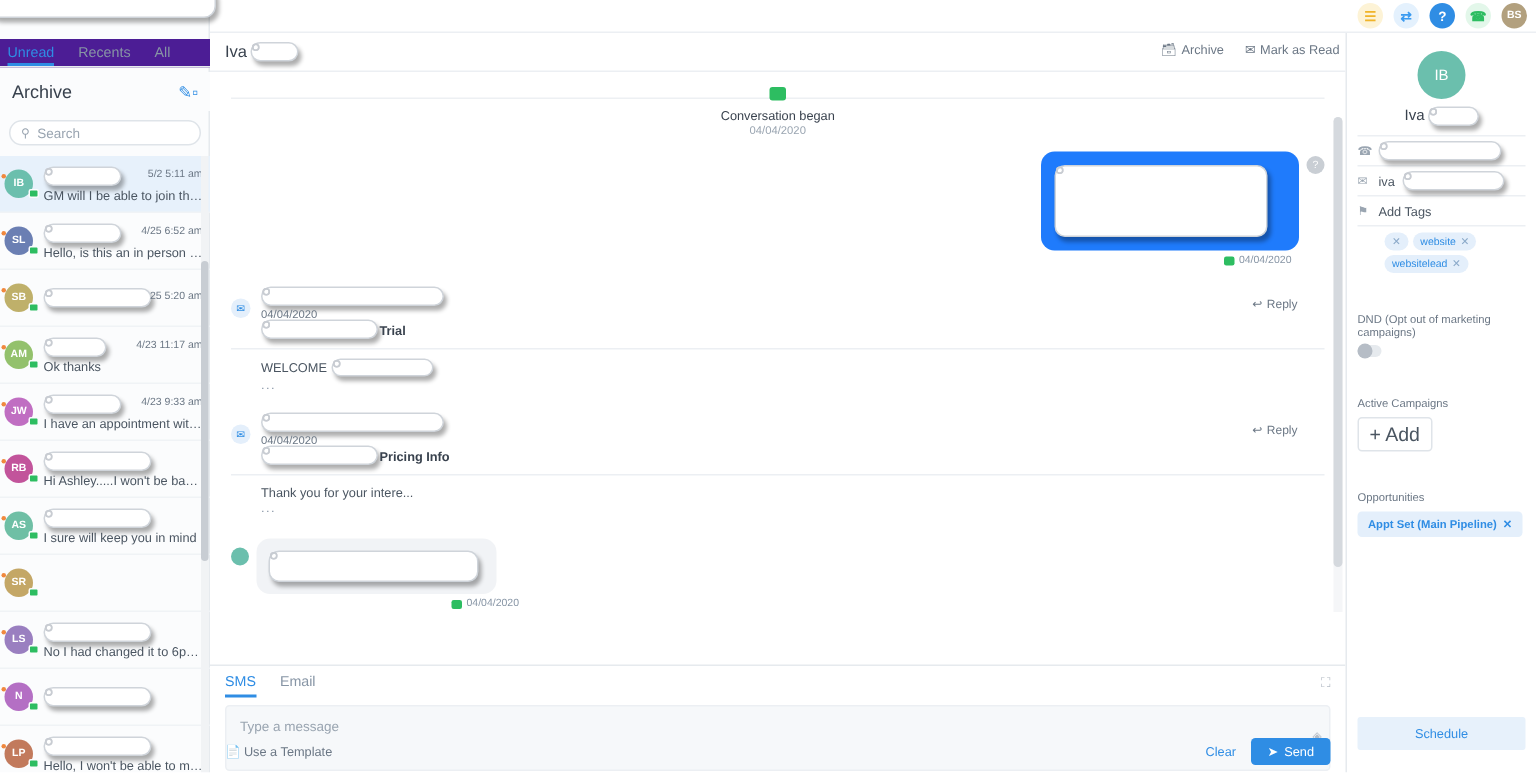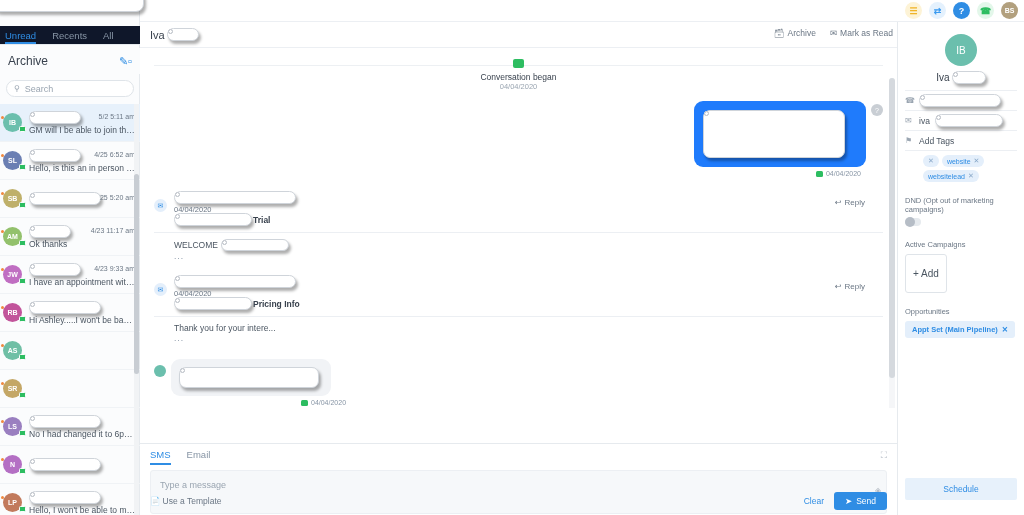--- a/index.html
+++ b/index.html
@@ -45,21 +45,21 @@
     position: absolute; left: 0; top: 0; width: 140px; height: 515px;
     background: #fbfcfd; border-right: 1px solid #e6eaee;
   }
   .side-top-redact {
     position: absolute; left: -8px; top: -10px; width: 152px; height: 22px;
     border-radius: 8px;
   }
   .side-tabs {
     position: absolute; left: 0; top: 26px; width: 140px; height: 19px;
     display: flex; gap: 16px; padding-left: 5px;
-    border-bottom: 1px solid #e6eaee; background: #0f172a;
+    border-bottom: 1px solid #e6eaee; background: #4c1d95;
   }
   .side-tab { font-size: 9.5px; color: #8795a5; padding-top: 4px; cursor: pointer; }
   .side-tab.active { color: #2f8de4; border-bottom: 2px solid #2f8de4; padding-bottom: 2px; }
 
   .msg-head {
     position: absolute; left: 0; top: 48px; width: 140px; height: 26px;
     display: flex; align-items: center; justify-content: space-between;
     padding: 0 8px; background: #fbfcfd;
   }
   .msg-head-title { font-size: 12px; color: #39424e; }
@@ -267,32 +267,32 @@
     border-bottom: 1px solid #eceff3; font-size: 8.5px; color: #4a5561;
   }
   .r-field .ric { color: #9aa5b1; font-size: 8px; width: 9px; }
   .r-field .redact { height: 13px; border-radius: 7px; }
   .tags { display: flex; flex-wrap: wrap; gap: 3px; margin: 4px 0 0 18px; }
   .tag {
     background: #e4effb; color: #2f8de4; border-radius: 8px;
     font-size: 7px; padding: 2px 5px; display: flex; align-items: center; gap: 3px;
   }
   .tag .x { color: #8aa9c9; cursor: pointer; }
-  .r-label { font-size: 7.5px; color: #6b7785; margin-top: 14px; }
+  .r-label { font-size: 7.5px; color: #6b7785; margin-top: 26px; }
   .toggle {
     width: 16px; height: 8px; border-radius: 5px; background: #e6eaee;
     position: relative; margin-top: 4px; cursor: pointer;
   }
   .toggle i {
     position: absolute; left: 0; top: -1px; width: 10px; height: 10px;
     border-radius: 50%; background: #b6bdc6; display: block;
   }
   .add-btn {
     display: inline-block; border: 1px solid #dfe4e9; border-radius: 3px;
-    font-size: 10px; color: #4a5561; padding: 13px 7px; margin-top: 5px; cursor: pointer;
+    font-size: 13px; color: #4a5561; padding: 3px 7px; margin-top: 5px; cursor: pointer;
   }
   .opp-pill {
     display: inline-flex; align-items: center; gap: 4px;
     background: #e4effb; color: #2f8de4; border-radius: 3px;
     font-size: 7.5px; padding: 4px 7px; margin-top: 5px; font-weight: bold;
   }
   .r-bottom { position: absolute; left: 7px; right: 7px; bottom: 12px; }
   .r-btn {
     background: #e7f1fb; color: #2f8de4; text-align: center;
     font-size: 8.5px; padding: 6px 0; border-radius: 2px;
@@ -418,20 +418,27 @@
               <span class="conv-time"></span>
             </div>
             <div class="conv-prev">Hi Ashley.....I won't be back in ...</div>
           </div>
         </div>
         <div class="conv">
           <span class="dot-unread"></span>
           <div class="av" style="background:#6fbfa5">
             <span>AS</span>
             <span class="chan"></span>
+          </div>
+          <div class="conv-body">
+            <div class="conv-row1">
+              <span class="redact conv-name-redact" style="width:72px"></span>
+              <span class="conv-time"></span>
+            </div>
+            <div class="conv-prev">I sure will keep you in mind</div>
           </div>
         </div>
         <div class="conv">
           <span class="dot-unread"></span>
           <div class="av" style="background:#c4a766">
             <span>SR</span>
             <span class="chan"></span>
           </div>
         </div>
         <div class="conv">

